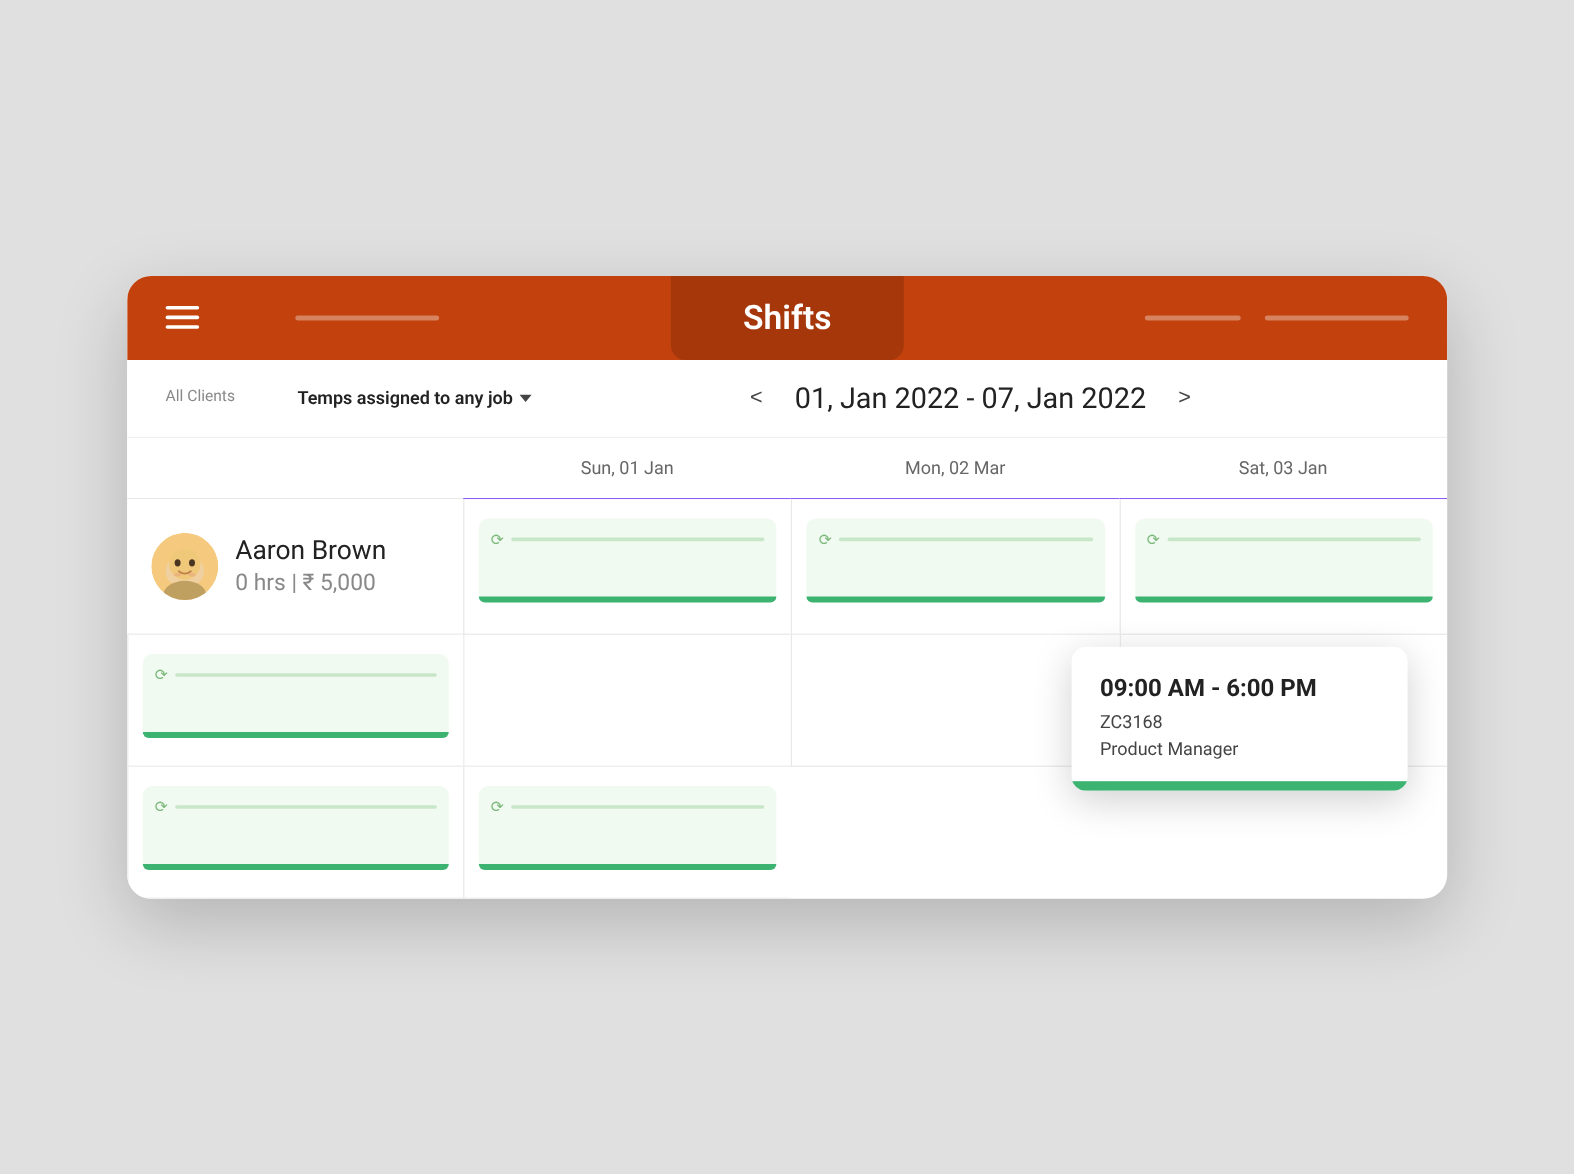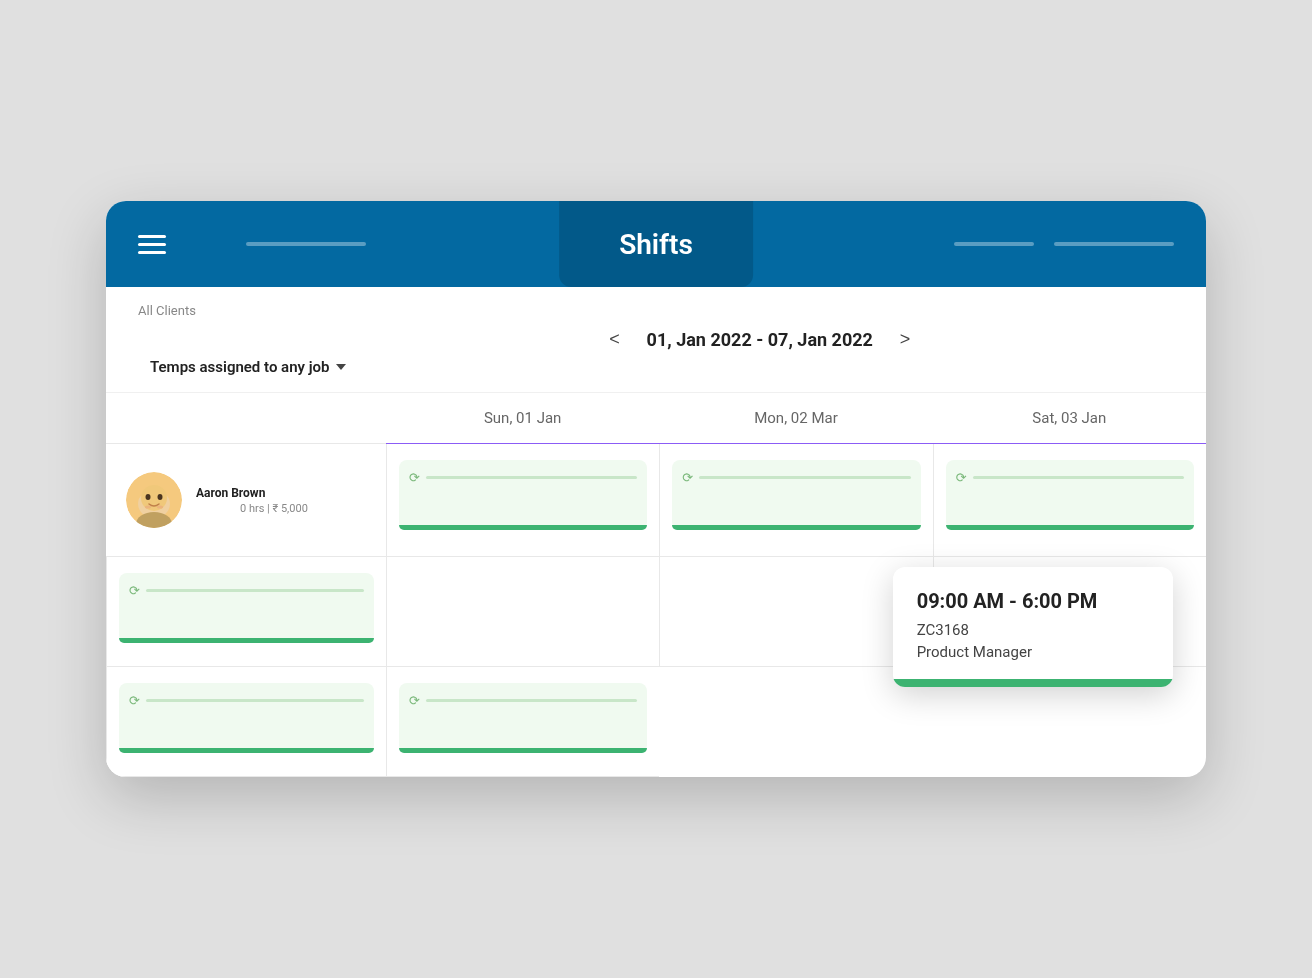--- a/index.html
+++ b/index.html
@@ -13,25 +13,25 @@
     }
     .app-container {
       width: 1100px;
       background: #fff;
       border-radius: 20px;
       overflow: hidden;
       box-shadow: 0 20px 60px rgba(0,0,0,0.2);
     }
     
     .header {
-      background: #0369a1;
+      background: #c2410c;
       display: flex;
       align-items: center;
       padding: 0 32px;
-      height: 86px;
+      height: 70px;
       position: relative;
     }
     .menu-icon {
       display: flex;
       flex-direction: column;
       gap: 5px;
       cursor: pointer;
       z-index: 2;
     }
     .menu-icon span {
@@ -77,21 +77,21 @@
     
     .filter-bar {
       display: flex;
       align-items: center;
       padding: 16px 32px;
       background: #fff;
       border-bottom: 1px solid #f0f0f0;
     }
     .filter-left {
       display: flex;
-      flex-direction: column;
+      flex-direction: row;
       gap: 40px;
     }
     .filter-all-clients {
       font-size: 13px;
       color: #888;
     }
     .filter-dropdown {
       display: flex;
       align-items: center;
       gap: 6px;
@@ -122,22 +122,22 @@
       align-items: center;
       justify-content: center;
       cursor: pointer;
       color: #444;
       font-size: 18px;
       border-radius: 50%;
       background: transparent;
       border: none;
     }
     .date-range {
-      font-size: 18px;
-      font-weight: 700;
+      font-size: 24px;
+      font-weight: 400;
       color: #222;
     }
 
     
     .calendar {
       display: grid;
       grid-template-columns: 280px 1fr 1fr 1fr;
       position: relative;
     }
     .day-header-empty {
@@ -164,29 +164,28 @@
     .avatar {
       width: 56px;
       height: 56px;
       border-radius: 50%;
       overflow: hidden;
       flex-shrink: 0;
     }
 
     
     .employee-name {
-      font-size: 12px;
-      font-weight: 700;
+      font-size: 22px;
+      font-weight: 400;
       color: #222;
     }
     .employee-meta {
-      font-size: 11px;
+      font-size: 19px;
       color: #888;
       margin-top: 2px;
-      margin-left: 44px;
     }
 
     .shift-cell {
       padding: 16px 12px;
       border-bottom: 1px solid #e8e8e8;
       border-left: 1px solid #e8e8e8;
       background: #fff;
       position: relative;
       min-height: 110px;
     }

